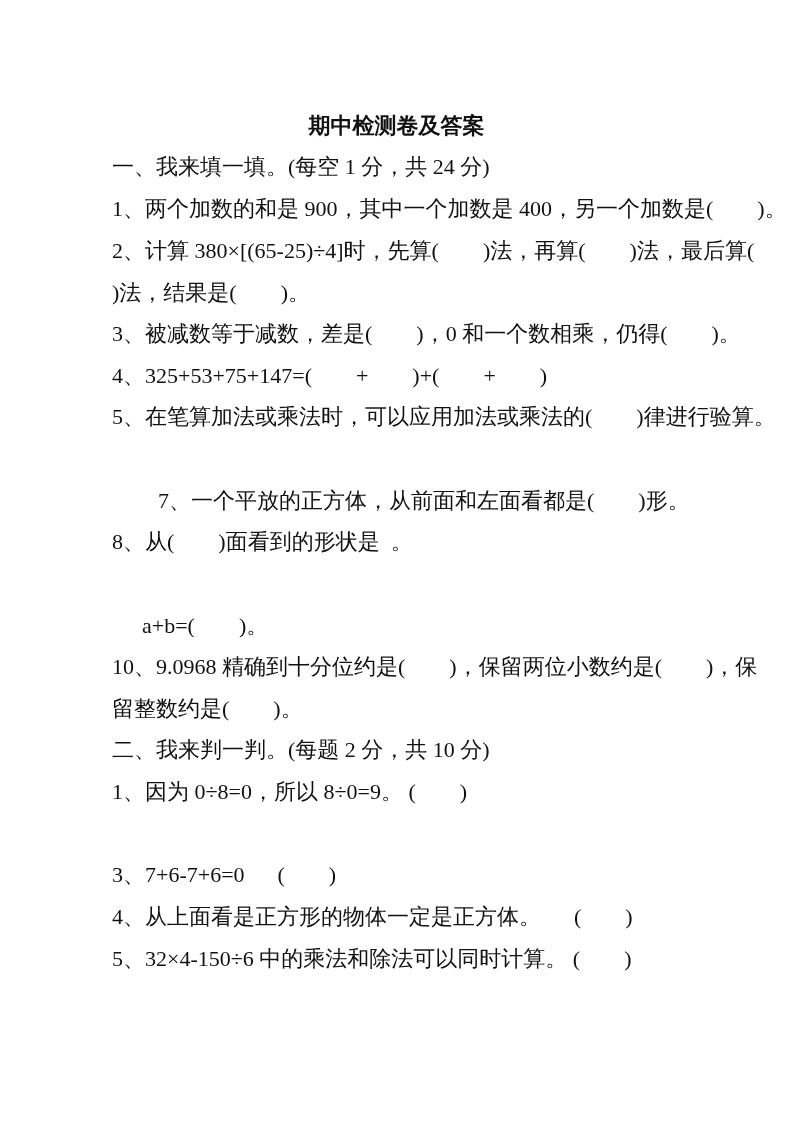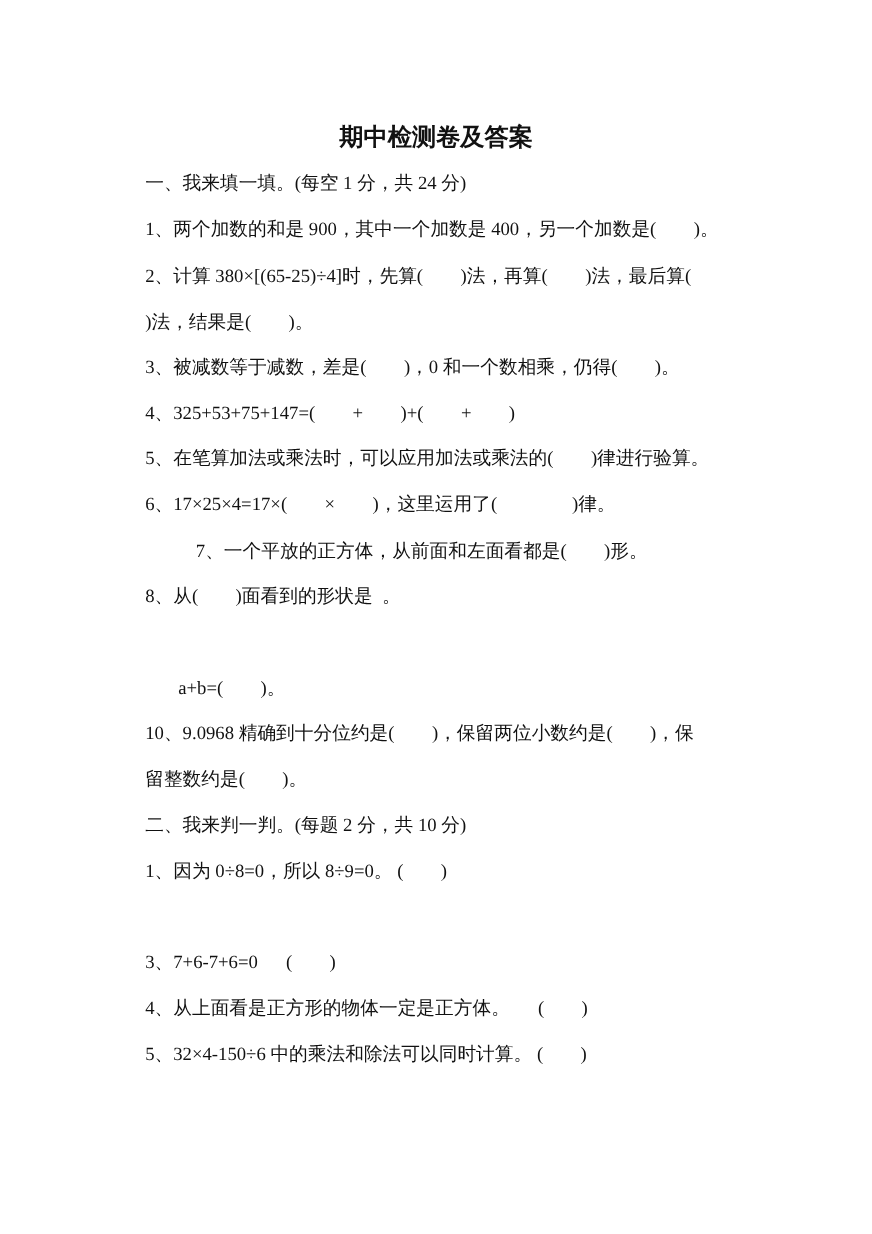--- a/index.html
+++ b/index.html
@@ -29,22 +29,22 @@
       width: 793px;
       text-align: center;
       font-family: "DejaVu Sans", "Liberation Sans", sans-serif;
       font-weight: bold;
       font-size: 22px;
       letter-spacing: 0px;
       line-height: 32px;
     }
     .line {
       position: absolute;
-      left: 132px;
-      font-size: 17px;
+      left: 112px;
+      font-size: 22px;
       line-height: 24px;
       white-space: pre;
     }
   </style>
 </head>
 <body>
 
 <div class="page">
   <div class="title">期中检测卷及答案</div>
 
@@ -54,34 +54,33 @@
 
   <div class="line" style="top:239px;">2、计算 380×[(65-25)÷4]时，先算(        )法，再算(        )法，最后算(</div>
   <div class="line" style="top:281px;">)法，结果是(        )。</div>
 
   <div class="line" style="top:322px;">3、被减数等于减数，差是(        )，0 和一个数相乘，仍得(        )。</div>
 
   <div class="line" style="top:364px;">4、325+53+75+147=(        +        )+(        +        )</div>
 
   <div class="line" style="top:405px;">5、在笔算加法或乘法时，可以应用加法或乘法的(        )律进行验算。</div>
 
-  <div class="line" style="top:447px;">6、17×25×4=17×(        ×        )，这里运用了(                )律。</div>
 
   <div class="line" style="top:489px;margin-left:46px;">7、一个平放的正方体，从前面和左面看都是(        )形。</div>
 
   <div class="line" style="top:530px;">8、从(        )面看到的形状是  。</div>
 
   <div class="line" style="top:614px;margin-left:30px;">a+b=(        )。</div>
 
   <div class="line" style="top:655px;">10、9.0968 精确到十分位约是(        )，保留两位小数约是(        )，保</div>
   <div class="line" style="top:697px;">留整数约是(        )。</div>
 
   <div class="line" style="top:738px;">二、我来判一判。(每题 2 分，共 10 分)</div>
 
-  <div class="line" style="top:780px;">1、因为 0÷8=0，所以 8÷9=0。 (        )</div>
+  <div class="line" style="top:780px;">1、因为 0÷8=0，所以 8÷0=9。 (        )</div>
 
 
   <div class="line" style="top:863px;">3、7+6-7+6=0      (        )</div>
 
   <div class="line" style="top:905px;">4、从上面看是正方形的物体一定是正方体。      (        )</div>
 
   <div class="line" style="top:947px;">5、32×4-150÷6 中的乘法和除法可以同时计算。 (        )</div>
 </div>
 
 </body></html>

